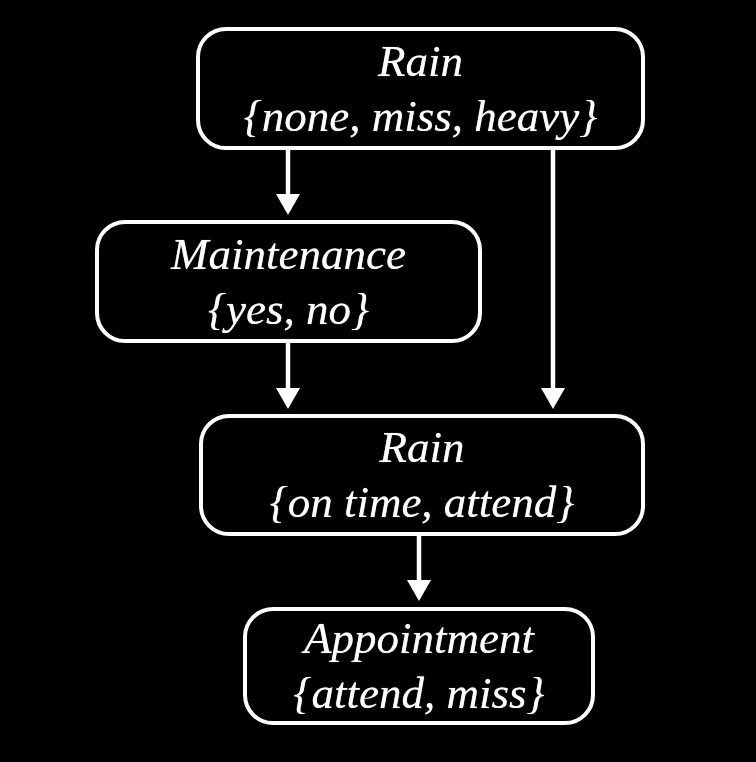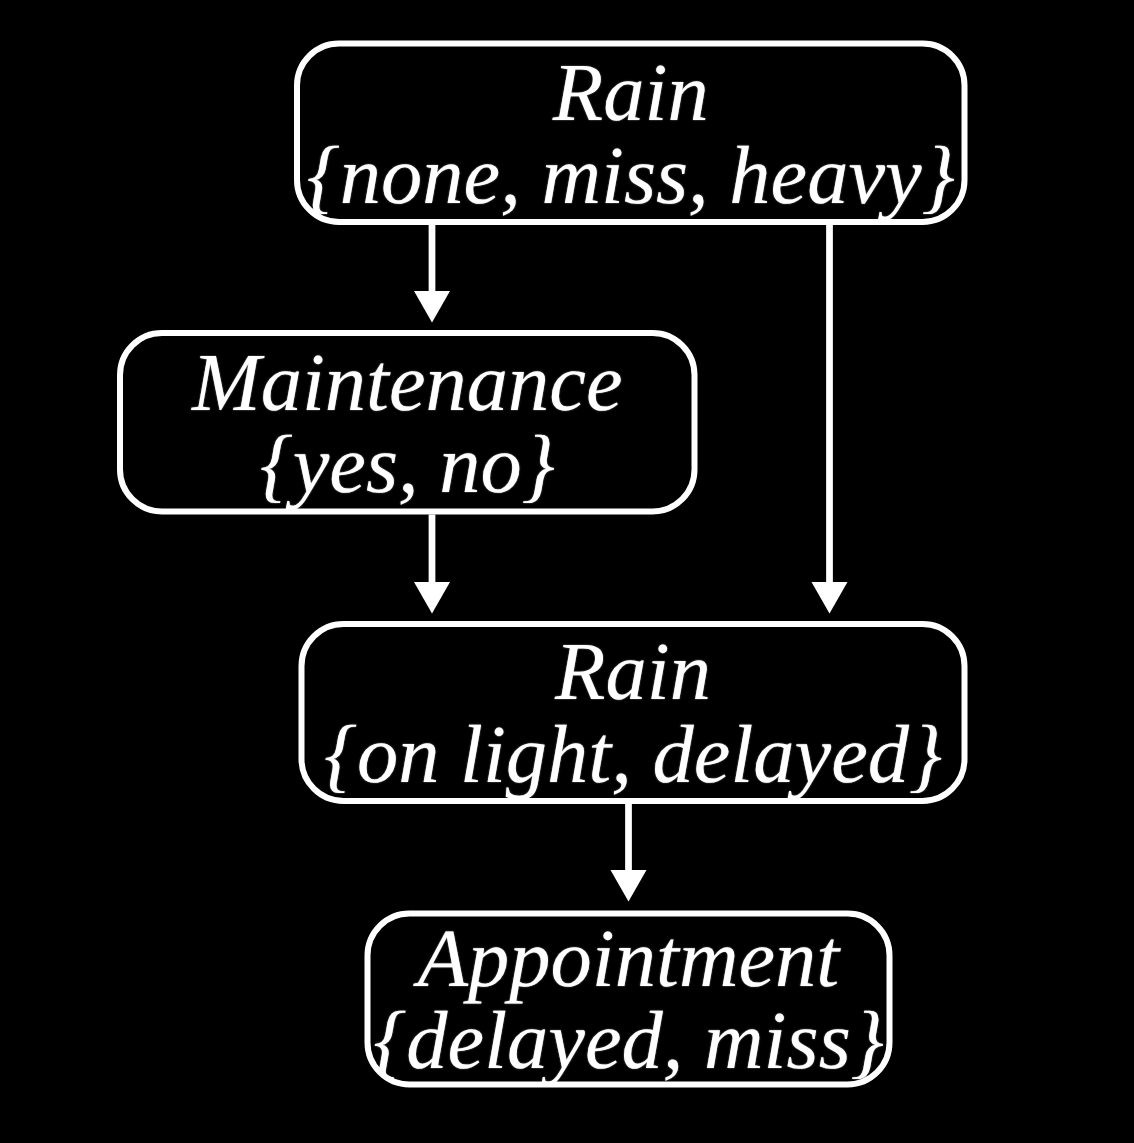--- a/index.html
+++ b/index.html
@@ -35,26 +35,26 @@
     border: 4px solid var(--node-border, #ffffff);
     border-radius: 30px;
     background: var(--bg, #000000);
     color: var(--node-text, #ffffff);
     display: flex;
     flex-direction: column;
     align-items: center;
     justify-content: center;
     text-align: center;
     font-style: italic;
-    font-size: 55px;
+    font-size: 45px;
     line-height: 55px;
     text-shadow: 0 0 1px rgba(255,255,255,0.7);
   }
   .node-rain        { left: 196px; top: 27px;  width: 449px; height: 123px; }
-  .node-maintenance { left: 78px;  top: 220px; width: 387px; height: 123px; text-align: center; }
+  .node-maintenance { left: 95px;  top: 220px; width: 387px; height: 123px; text-align: center; }
   .node-train       { left: 199px; top: 414px; width: 446px; height: 122px; }
   .node-appointment { left: 243px; top: 607px; width: 352px; height: 118px; }
 </style>
 </head>
 <body>
 
 <div class="canvas" style="--bg: #000000; --node-border: #ffffff; --node-text: #ffffff; --edge: #ffffff;">
 
   <svg class="edges" viewBox="0 0 756 762" xmlns="http://www.w3.org/2000/svg" aria-hidden="true">
 
@@ -84,21 +84,21 @@
     <div>{none, miss, heavy}</div>
   </div>
 
   <div class="node node-maintenance">
     <div>Maintenance</div>
     <div>{yes, no}</div>
   </div>
 
   <div class="node node-train">
     <div>Rain</div>
-    <div>{on light, delayed}</div>
+    <div>{on time, attend}</div>
   </div>
 
   <div class="node node-appointment">
     <div>Appointment</div>
-    <div>{delayed, miss}</div>
+    <div>{attend, miss}</div>
   </div>
 
 </div>
 
 </body></html>

